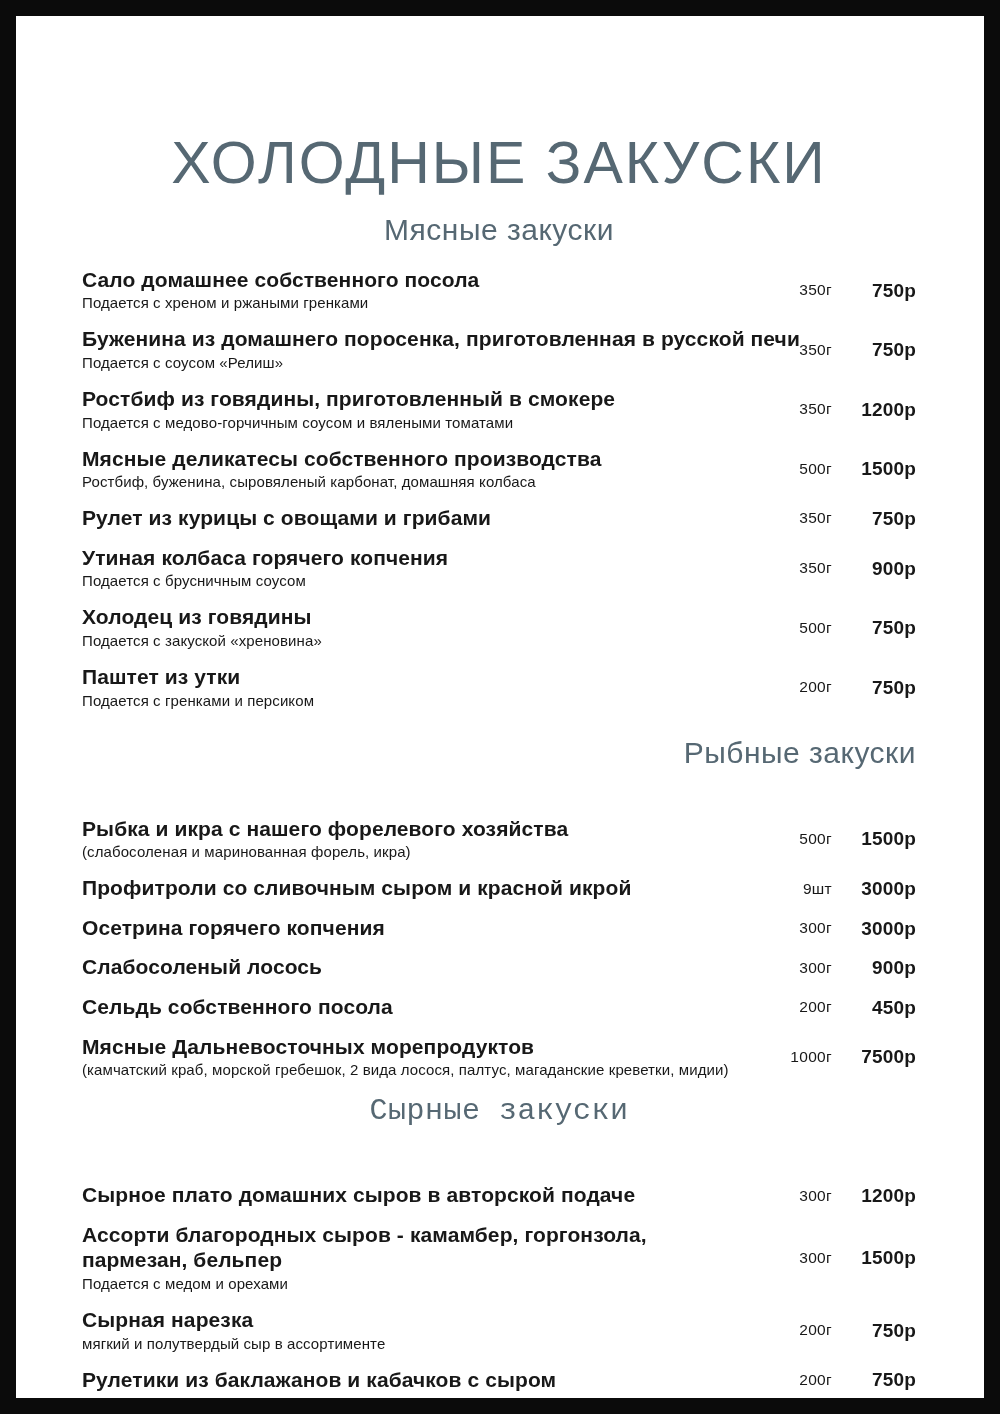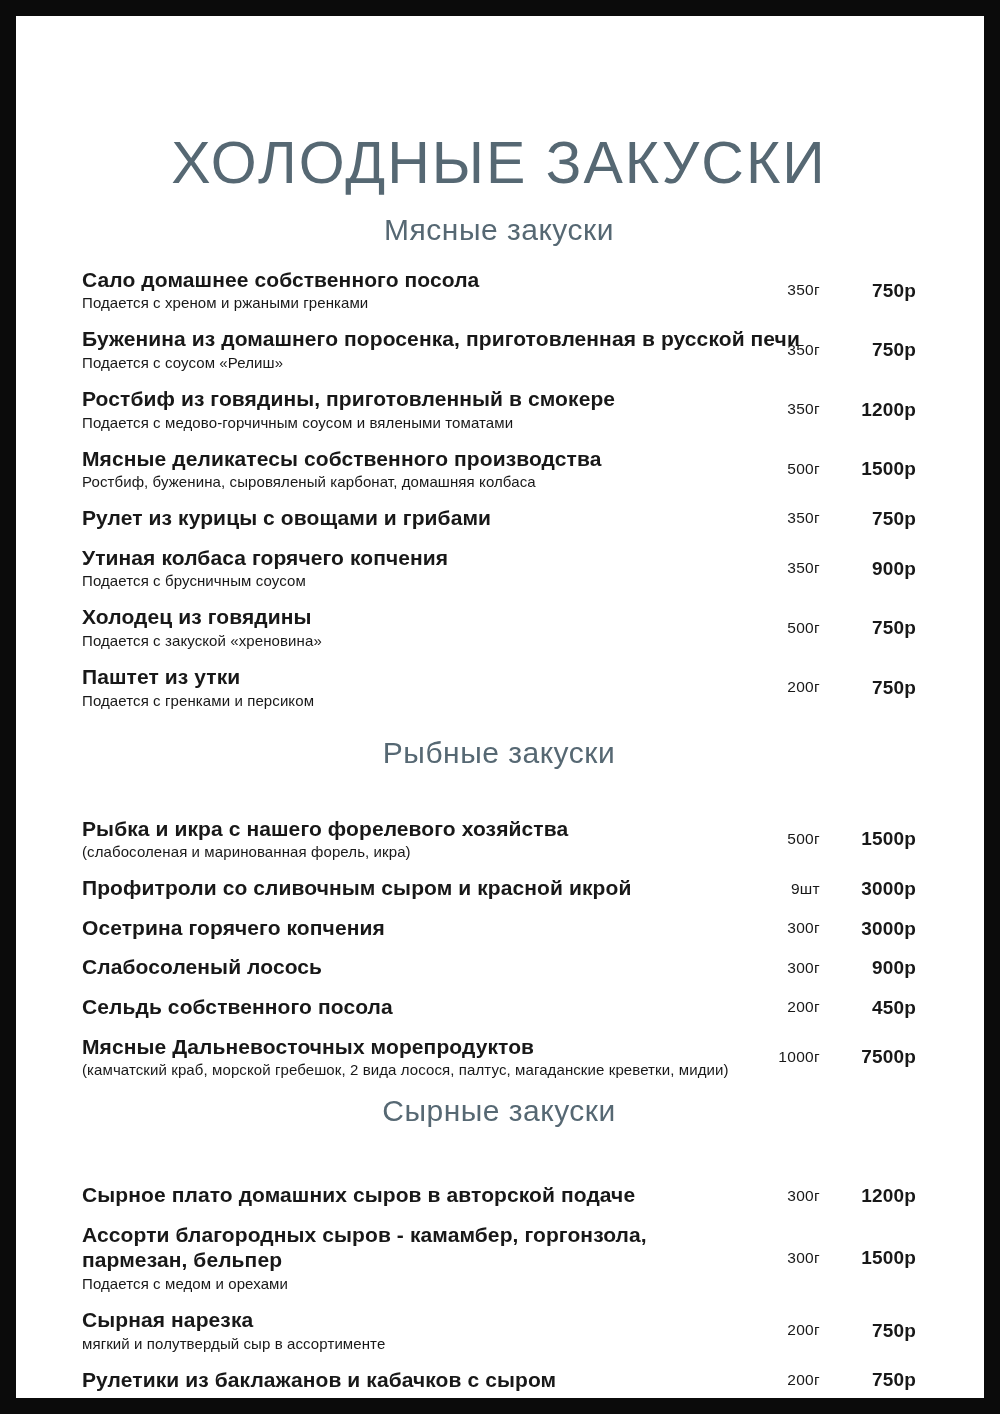--- a/index.html
+++ b/index.html
@@ -36,22 +36,22 @@
   }
   .section-heading{
     text-align:center;
     color:var(--heading);
     font-size:30px;
     font-weight:400;
     letter-spacing:0.5px;
     line-height:1.0;
   }
   #sections > section:nth-child(1) .section-heading{margin:19px 0 22px;}
-  #sections > section:nth-child(2) .section-heading{margin:28px 0 48px;}
-  #sections > section:nth-child(3) .section-heading{margin:17px 0 56px;}
+  #sections > section:nth-child(2) .section-heading{margin:28px 0 48px;text-align:right;}
+  #sections > section:nth-child(3) .section-heading{margin:17px 0 56px;font-family:Liberation Mono, monospace;}
   .items{display:block;}
   .item{
     position:relative;
     margin-bottom:14px;
   }
   .item:last-child{margin-bottom:0;}
   .item-text{
     display:block;
     margin-top:12px;
   }
@@ -72,21 +72,20 @@
     letter-spacing:0.1px;
     white-space:nowrap;
   }
   .item-meta{
     position:absolute;
     right:0;
     top:50%;
     transform:translateY(-50%);
     display:flex;
     align-items:center;
-    gap:12px;
     background:transparent;
   }
   .item-weight{
     font-size:15.5px;
     font-weight:400;
     min-width:46px;
     text-align:right;
     letter-spacing:0.3px;
   }
   .item-price{

